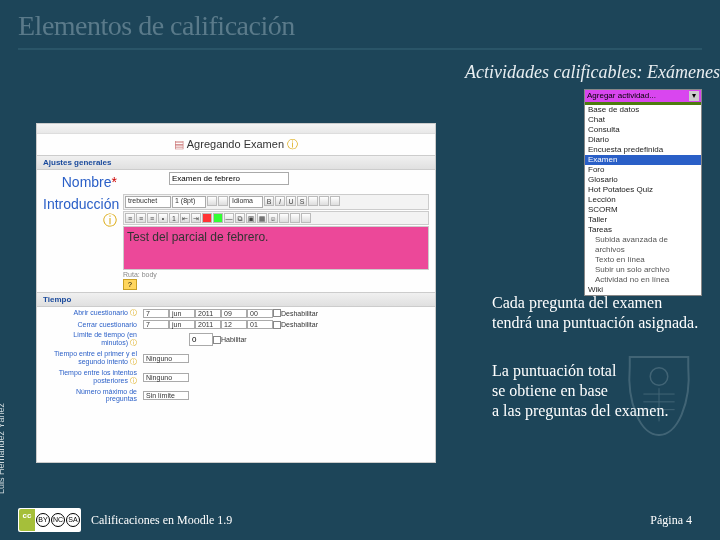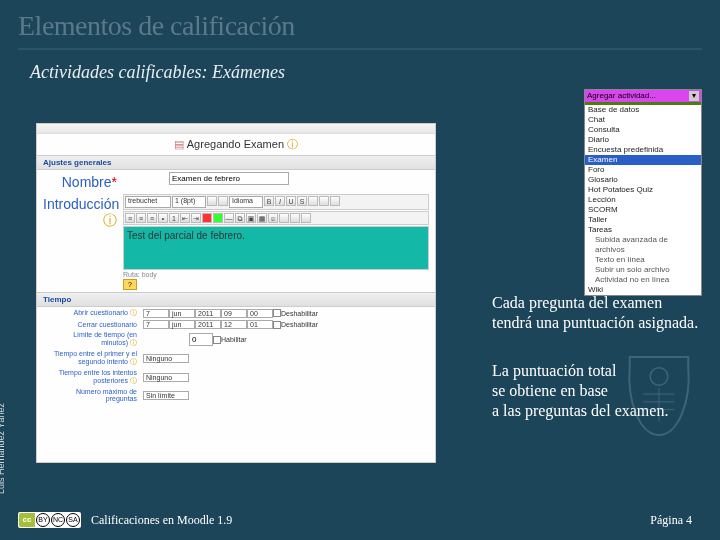--- a/index.html
+++ b/index.html
@@ -22,20 +22,21 @@
   }
   .hr {
     border-top: 2px solid #2a5568;
     margin: 2px 18px 0 18px;
   }
   .subtitle {
     color: #e8eef1;
     font-style: italic;
     font-size: 18px;
     padding: 12px 0 0 30px;
+    text-align: right;
   }
   .content {
     position: relative;
     width: 100%;
     height: 400px;
   }
   
   .activity-panel {
     position: absolute;
     top: 6px;
@@ -137,22 +138,22 @@
     height: 12px;
     border: 1px solid #aaa;
     background:#fff;
     font-size: 7px;
     padding: 0 2px;
   }
   .moodle .editor-area {
     border: 1px solid #ccc;
     height: 44px;
     padding: 3px;
-    font-size: 10px;
-    background:#14b8a6;
+    font-size: 12px;
+    background:#ec4899;
   }
   .moodle .sel-mini {
     border:1px solid #aaa;
     background:#fff;
     font-size:7px;
     padding:0 2px;
     display:inline-block;
     min-width:26px;
   }
   .moodle .btn-yellow {
@@ -223,21 +224,21 @@
     border: 1px solid #000;
     border-radius: 50%;
     font-size: 7px;
     font-family: Arial, sans-serif;
     text-align: center;
     line-height: 12px;
     background: #fff;
     color: #000;
   }
   .cc .cc-head {
-    width: 16px; height: 14px;
+    width: 16px; height: 22px;
     background: #a5bf3a;
     color: #fff;
     font-weight: bold;
     border-radius: 2px 0 0 2px;
     font-size: 8px;
     text-align: center;
     line-height: 14px;
     font-family: Arial, sans-serif;
   }
   .footer .ftext { margin-left: 10px; flex:1; }

